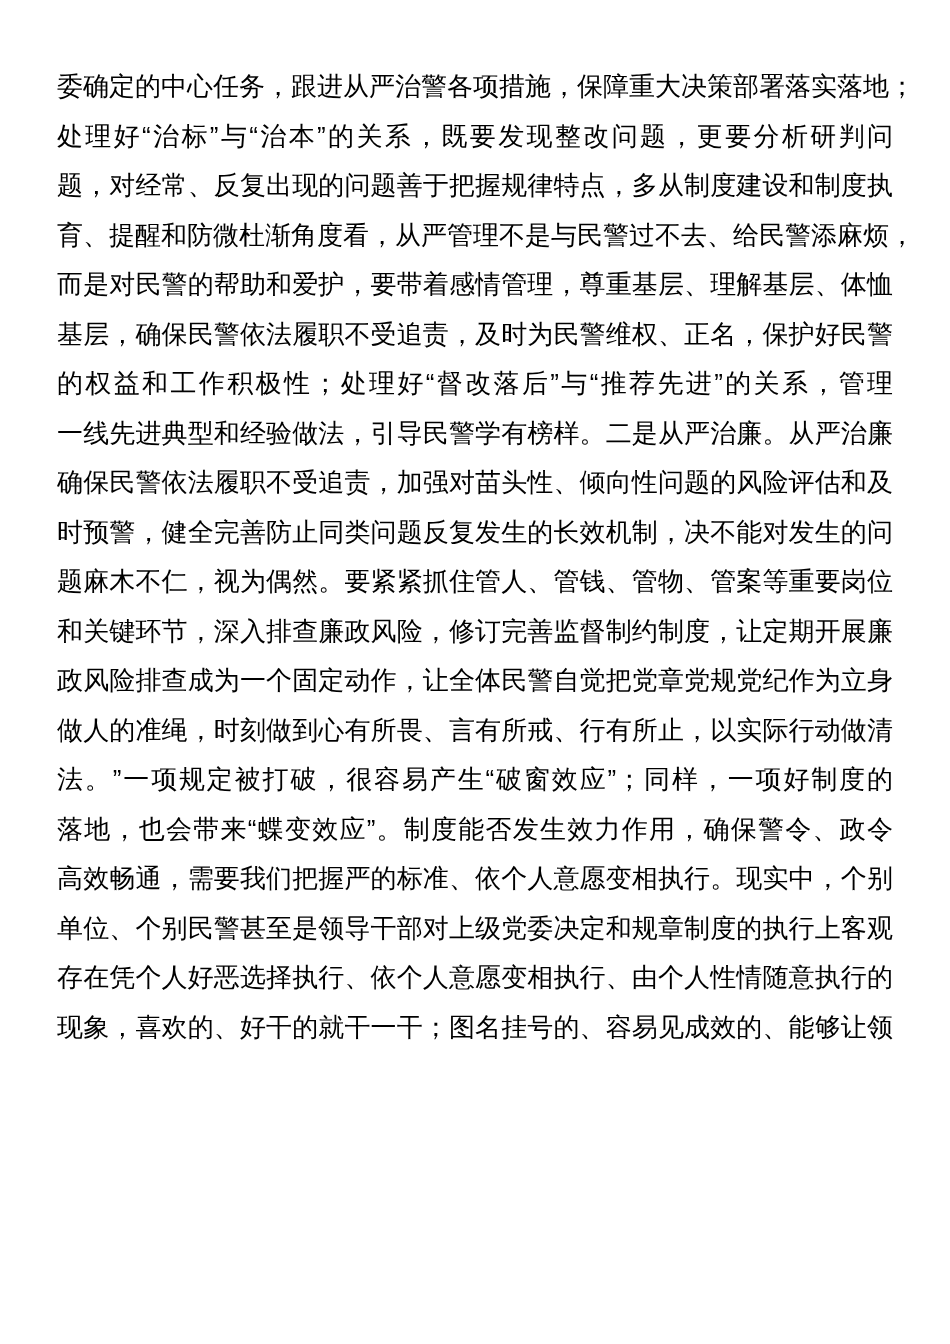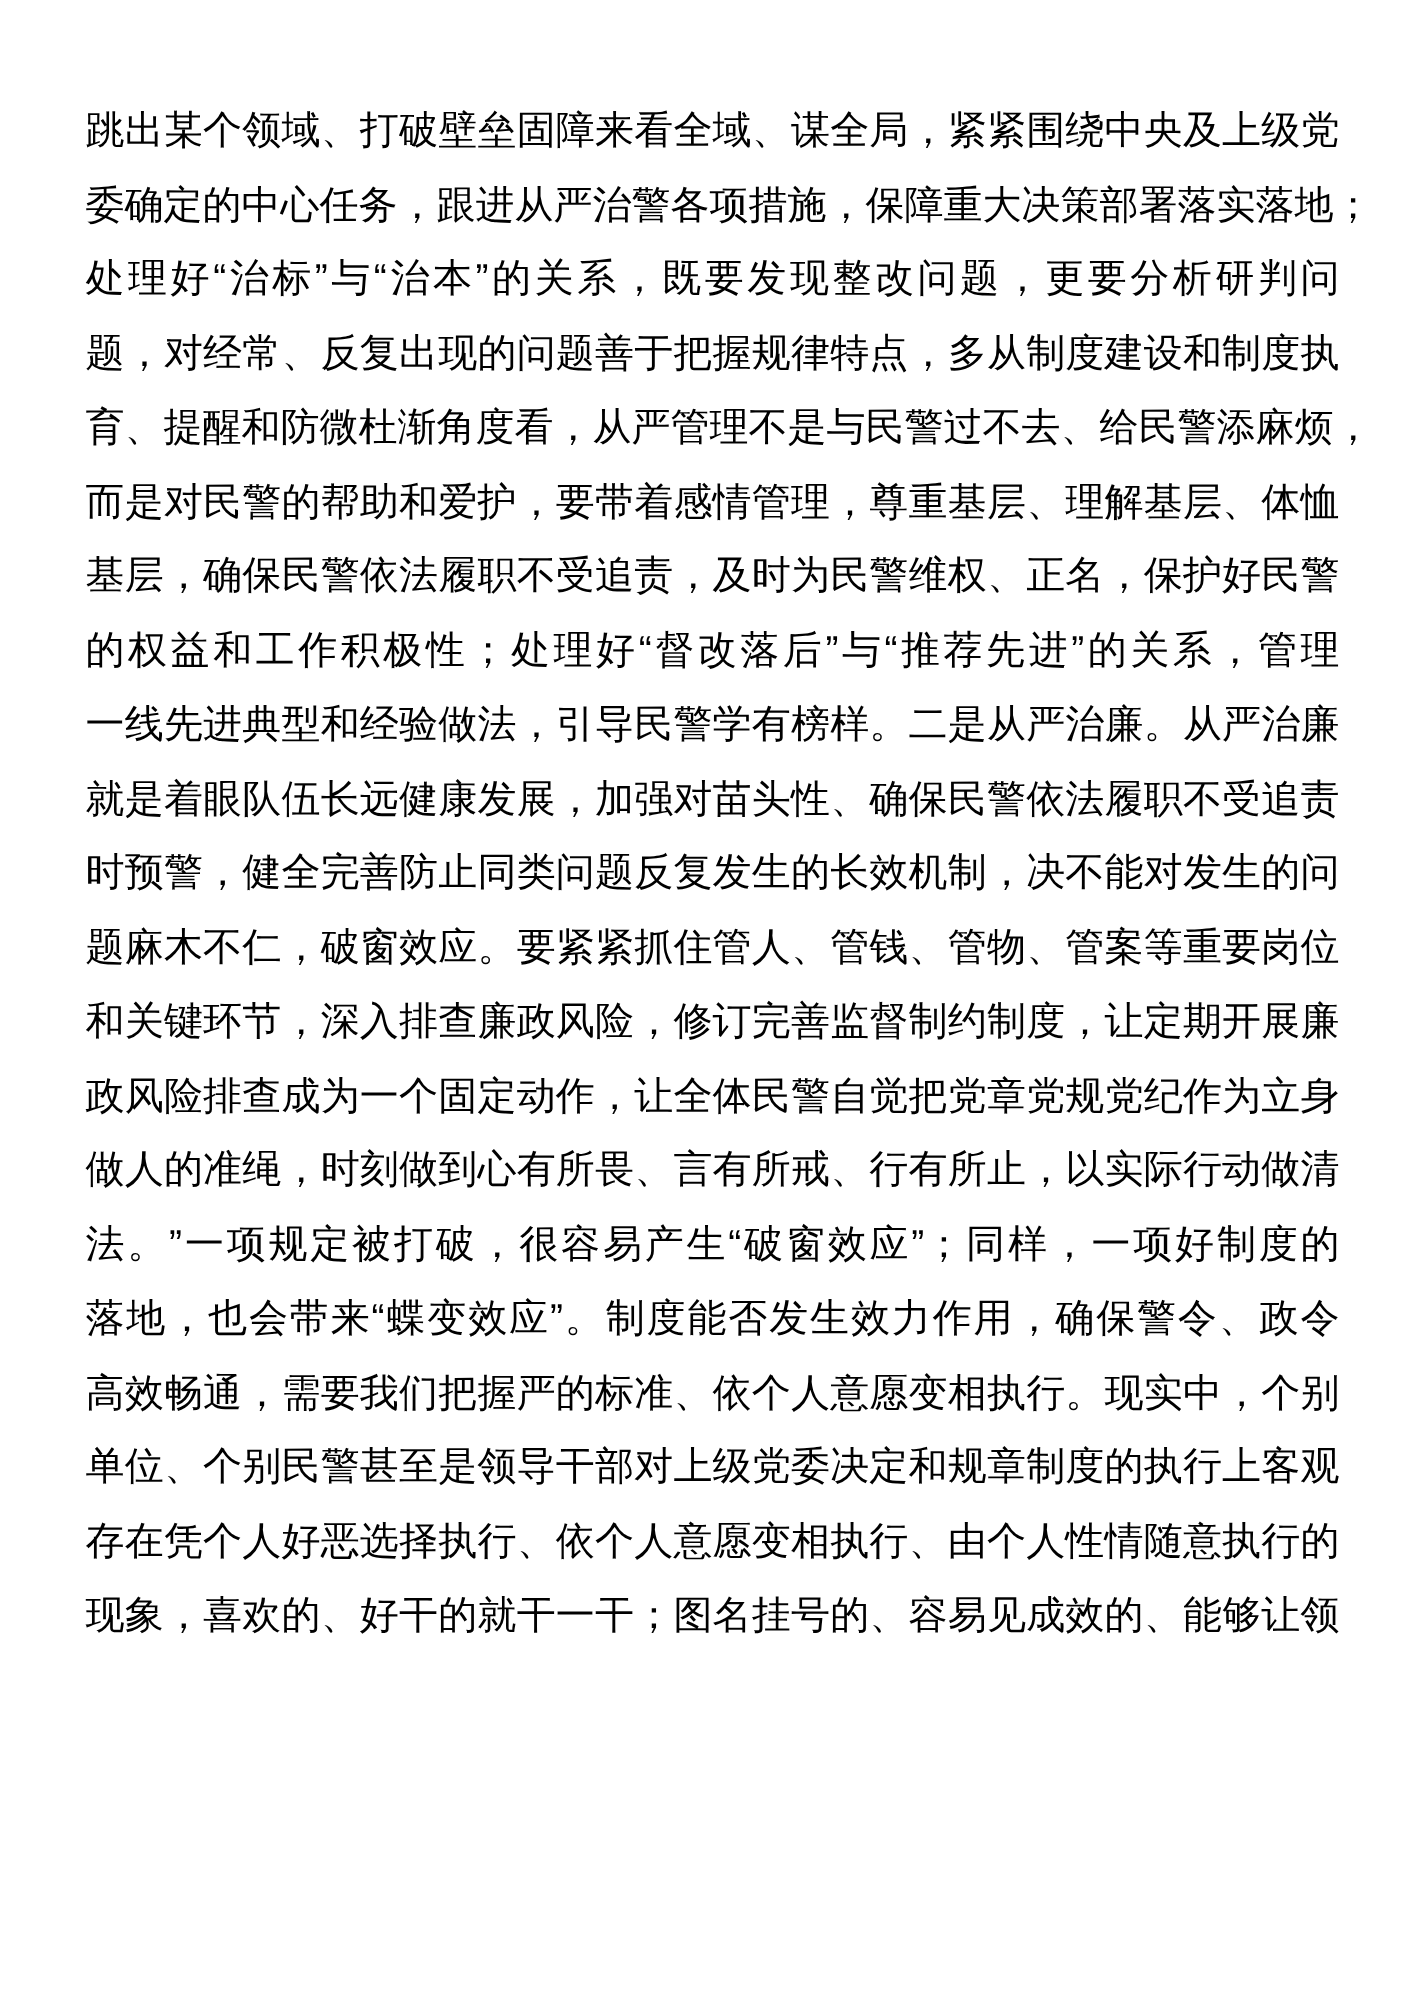--- a/index.html
+++ b/index.html
@@ -39,32 +39,31 @@
     text-align-last: justify;
     text-justify: inter-character;
     letter-spacing: 0;
   }
 </style>
 </head>
 <body>
 
 <div class="page" style="background: rgb(255, 255, 255); color: rgb(0, 0, 0);">
   <div class="paragraph">
-      <div class="line">跳出某个领域、打破壁垒固障来看全域、谋全局，紧紧围绕中央及上级党</div>
       <div class="line">委确定的中心任务，跟进从严治警各项措施，保障重大决策部署落实落地；</div>
       <div class="line">处理好“治标”与“治本”的关系，既要发现整改问题，更要分析研判问</div>
       <div class="line">题，对经常、反复出现的问题善于把握规律特点，多从制度建设和制度执</div>
       <div class="line">育、提醒和防微杜渐角度看，从严管理不是与民警过不去、给民警添麻烦，</div>
       <div class="line">而是对民警的帮助和爱护，要带着感情管理，尊重基层、理解基层、体恤</div>
       <div class="line">基层，确保民警依法履职不受追责，及时为民警维权、正名，保护好民警</div>
       <div class="line">的权益和工作积极性；处理好“督改落后”与“推荐先进”的关系，管理</div>
       <div class="line">一线先进典型和经验做法，引导民警学有榜样。二是从严治廉。从严治廉</div>
-      <div class="line">就是着眼队伍长远健康发展，加强对苗头性、确保民警依法履职不受追责</div>
+      <div class="line">确保民警依法履职不受追责，加强对苗头性、倾向性问题的风险评估和及</div>
       <div class="line">时预警，健全完善防止同类问题反复发生的长效机制，决不能对发生的问</div>
-      <div class="line">题麻木不仁，破窗效应。要紧紧抓住管人、管钱、管物、管案等重要岗位</div>
+      <div class="line">题麻木不仁，视为偶然。要紧紧抓住管人、管钱、管物、管案等重要岗位</div>
       <div class="line">和关键环节，深入排查廉政风险，修订完善监督制约制度，让定期开展廉</div>
       <div class="line">政风险排查成为一个固定动作，让全体民警自觉把党章党规党纪作为立身</div>
       <div class="line">做人的准绳，时刻做到心有所畏、言有所戒、行有所止，以实际行动做清</div>
       <div class="line">法。”一项规定被打破，很容易产生“破窗效应”；同样，一项好制度的</div>
       <div class="line">落地，也会带来“蝶变效应”。制度能否发生效力作用，确保警令、政令</div>
       <div class="line">高效畅通，需要我们把握严的标准、依个人意愿变相执行。现实中，个别</div>
       <div class="line">单位、个别民警甚至是领导干部对上级党委决定和规章制度的执行上客观</div>
       <div class="line">存在凭个人好恶选择执行、依个人意愿变相执行、由个人性情随意执行的</div>
       <div class="line">现象，喜欢的、好干的就干一干；图名挂号的、容易见成效的、能够让领</div>
     </div>

